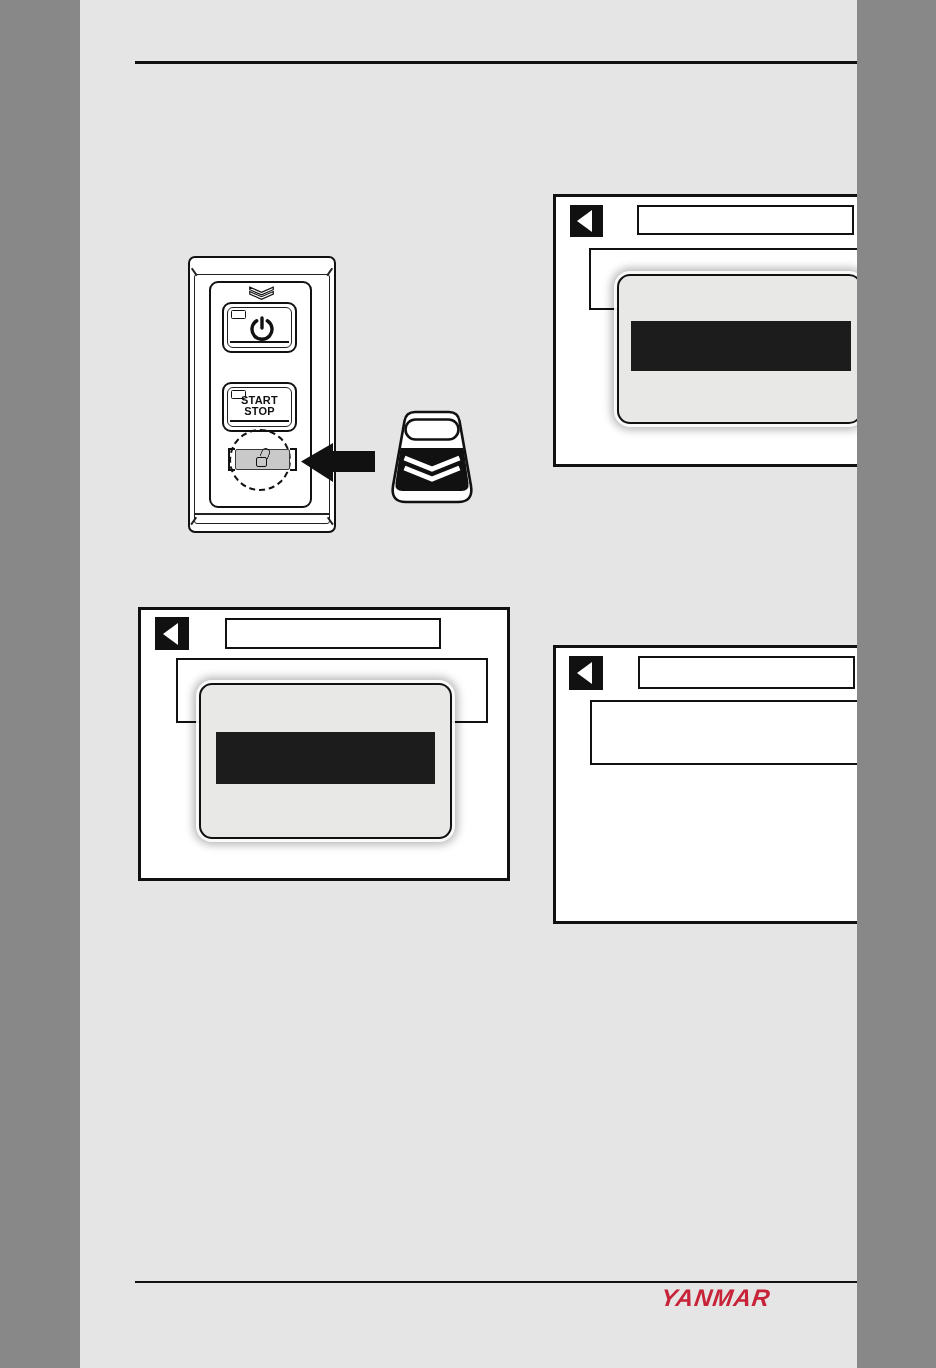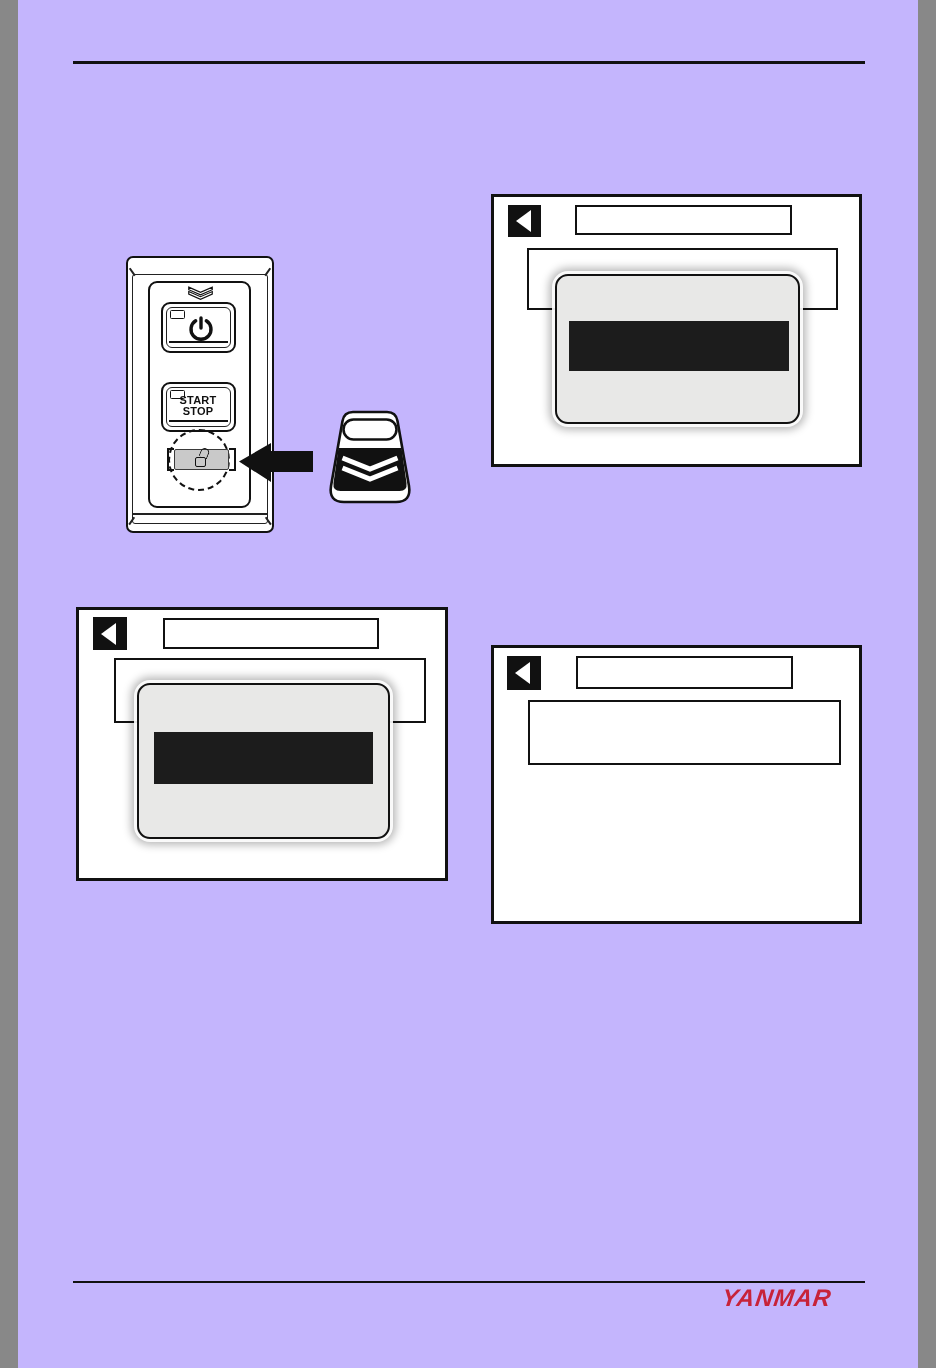--- a/index.html
+++ b/index.html
@@ -1,19 +1,19 @@
 <!DOCTYPE html>
 <html><head>
 <meta charset="utf-8">
 <style>
   * { margin:0; padding:0; box-sizing:border-box; }
   html,body { background:#888; }
   .page {
-    position:relative; width:900px; height:1368px; margin:0 auto;
-    background:#c4b5fd; overflow:hidden;
+    position:relative; width:777px; height:1368px; margin:0 auto;
+    background:#e5e5e5; overflow:hidden;
     font-family:"Liberation Sans", sans-serif; color:#1a1a1a;
   }
   .abs { position:absolute; }
 
   
   .rule { position:absolute; background:#111; }
 
   
   .screen { position:absolute; border:3px solid #111; background:#fff; }
   .back-btn { position:absolute; background:#111; display:flex; align-items:center; justify-content:center; }

